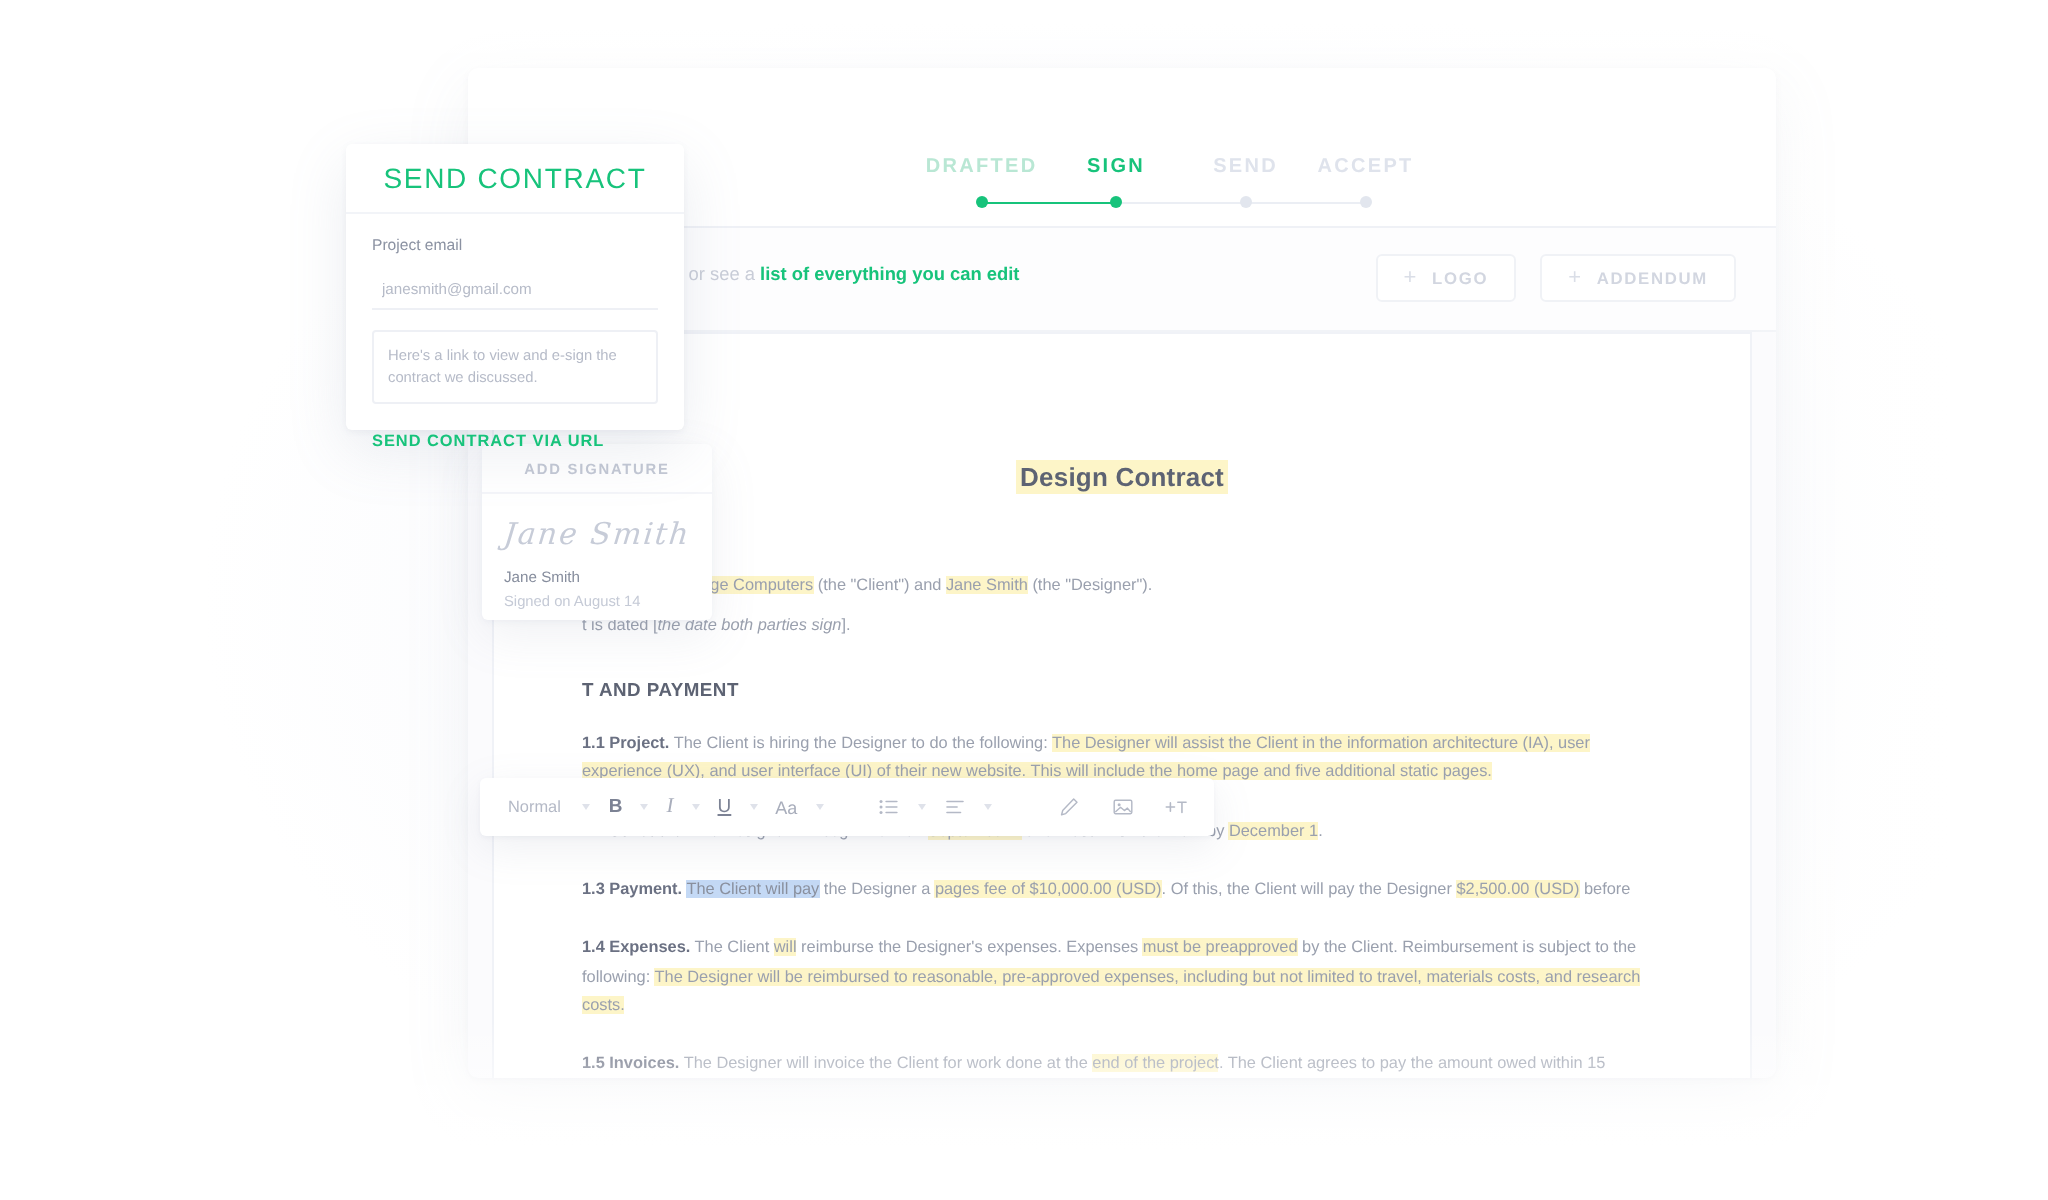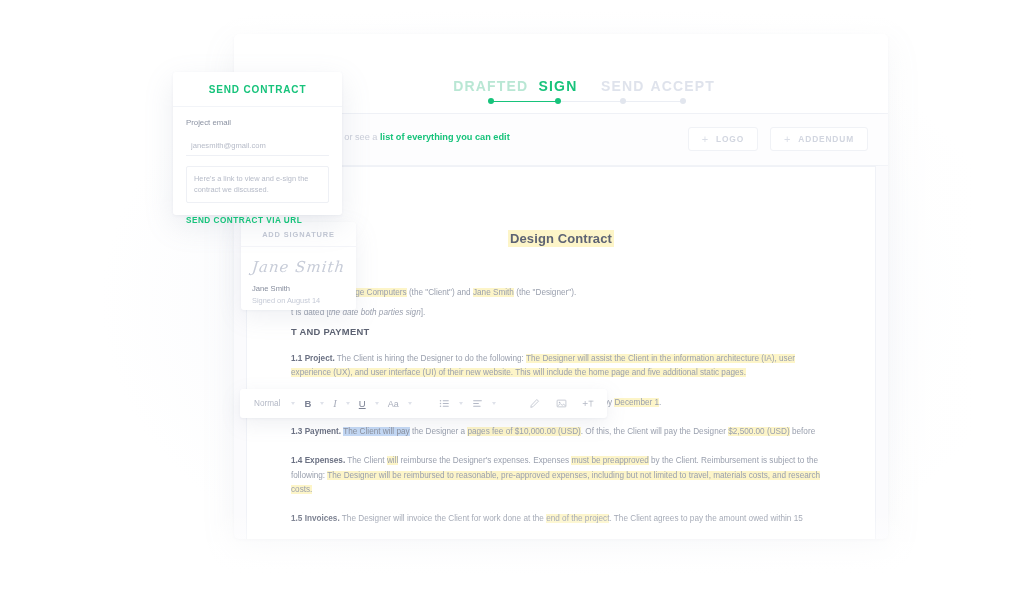--- a/index.html
+++ b/index.html
@@ -60,21 +60,21 @@
     width: 240px;
     height: 34px;
   }
   .step-labels {
     position: relative;
     height: 14px;
   }
   .step-label {
     position: absolute;
     top: 0;
-    font-size: 14px;
+    font-size: 10px;
     letter-spacing: 1.15px;
     font-weight: 700;
     white-space: nowrap;
     transform: translateX(-50%);
     color: #b9e7d4;
   }
   .step-label.done  { color: #b9e7d4; }
   .step-label.active{ color: #17c37b; }
   .step-label.todo  { color: #dfe3ec; }
 
@@ -180,21 +180,21 @@
   .doc-p {
     margin-top: 16px;
     font-size: 8.2px;
     line-height: 1.65;
     color: #9aa0ae;
   }
   .doc-p.first { margin-top: 40px; }
   .doc-p.tight { margin-top: 6px; }
 
   .sec-head {
-    margin-top: 7px;
+    margin-top: 20px;
     font-size: 9.4px;
     font-weight: 700;
     color: #5d6373;
     letter-spacing: 0.25px;
   }
 
   .clause {
     margin-top: 15px;
     font-size: 8.2px;
     line-height: 1.75;
@@ -265,22 +265,22 @@
     z-index: 30;
   }
   .send-head {
     height: 35px;
     display: flex;
     align-items: center;
     justify-content: center;
     border-bottom: 1px solid #f2f4f8;
   }
   .send-head span {
-    font-size: 10px;
-    font-weight: 700;
+    font-size: 14px;
+    font-weight: 400;
     letter-spacing: 0.85px;
     color: #17c37b;
   }
   .send-body { padding: 11px 13px 0 13px; }
   .field-label {
     font-size: 7.8px;
     color: #8b92a2;
     margin-bottom: 7px;
   }
   .email-input {

